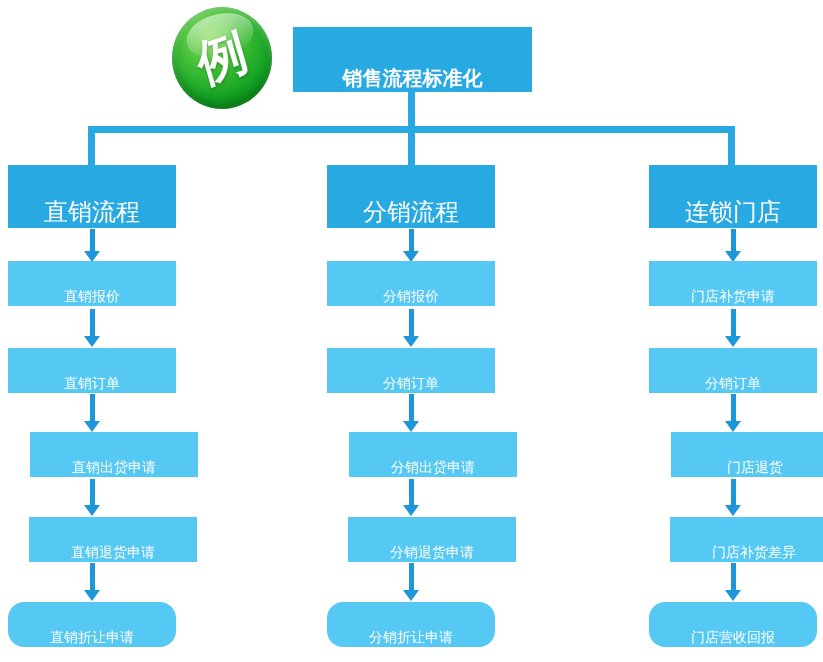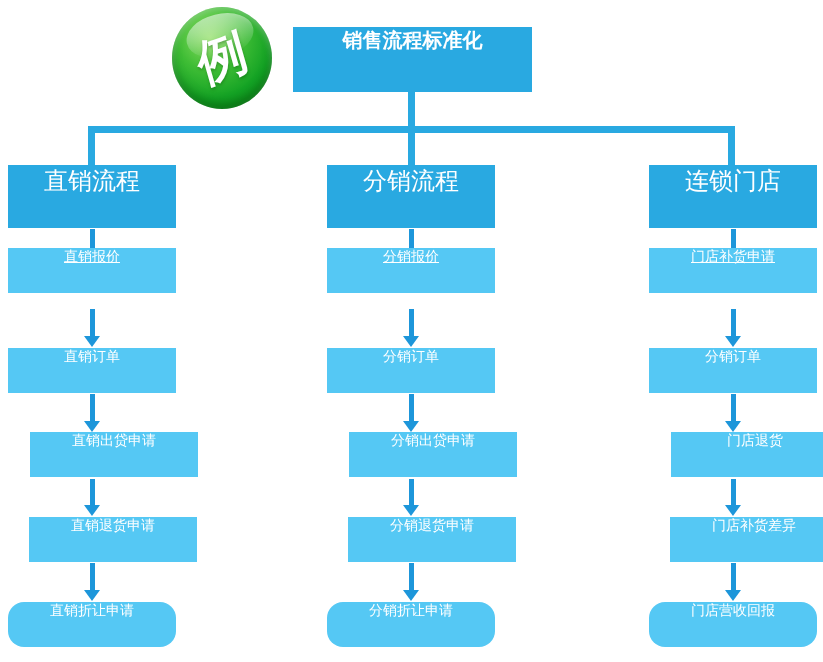--- a/index.html
+++ b/index.html
@@ -40,21 +40,21 @@
     font-weight: bold;
     transform: rotate(-20deg) skewX(-4deg);
     text-shadow: 0 2px 3px rgba(0,70,0,.35);
     line-height: 1;
   }
 
   
   .node {
     position: absolute;
     color: #ffffff;
-    display: flex; align-items: flex-start; justify-content: center;
+    display: flex; align-items: flex-end; justify-content: center;
     text-align: center;
   }
   .node.root {
     left: 293px; top: 27px; width: 239px; height: 65px;
     background: #29a9e1;
     font-size: 20px; font-weight: bold;
   }
   .node.header {
     top: 165px; width: 168px; height: 63px;
     background: #29a9e1;
@@ -63,21 +63,21 @@
   .node.item {
     width: 168px; height: 45px;
     background: #55c8f4;
     font-size: 14px;
   }
   .col-left  .node { left: 8px; }
   .col-mid   .node { left: 327px; }
   .col-right .node { left: 649px; }
 
   
-  .r1 { top: 248px; text-decoration: underline; } .r2 { top: 348px; } .r3 { top: 432px; margin-left: 22px; }
+  .r1 { top: 261px; } .r2 { top: 348px; } .r3 { top: 432px; margin-left: 22px; }
   .r4 { top: 517px; margin-left: 21px; } .r5 { top: 602px; border-radius: 16px; }
 
   
   .line { position: absolute; background: #29a9e1; }
   .line.v-root   { left: 408px; top: 92px;  width: 7px;  height: 73px; }
   .line.h-branch { left: 88px;  top: 126px; width: 647px; height: 7px; }
   .line.v-left   { left: 88px;  top: 126px; width: 7px;  height: 39px; }
   .line.v-right  { left: 728px; top: 126px; width: 7px;  height: 39px; }
 
   

